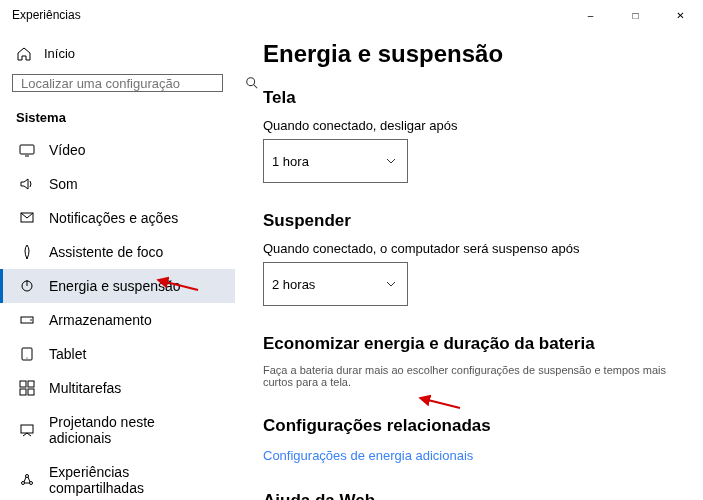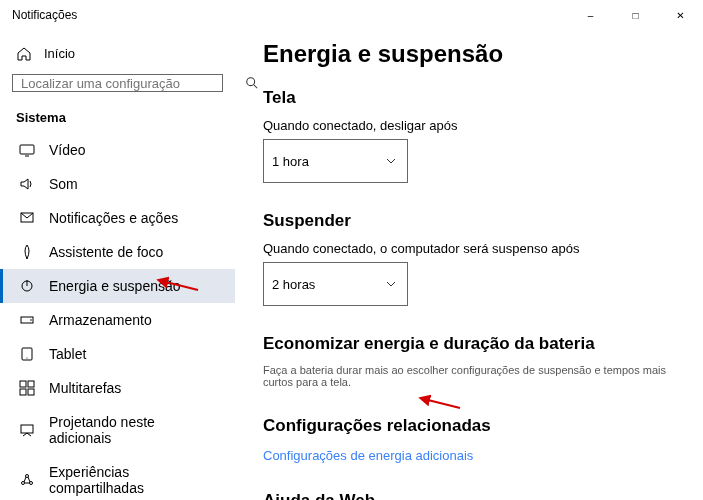--- a/index.html
+++ b/index.html
@@ -137,21 +137,21 @@
   .arrow-annot {
     position: absolute;
     pointer-events: none;
   }
   .arrow-annot svg { overflow: visible; }
 </style>
 </head>
 <body>
 
 <div class="titlebar">
-  <span>Notificações</span>
+  <span>Experiências</span>
   <span class="spacer"></span>
   <div class="winbtn">–</div>
   <div class="winbtn">□</div>
   <div class="winbtn">✕</div>
 </div>
 
 <div class="content">
   <div class="sidebar">
 
     <div class="home-row">

